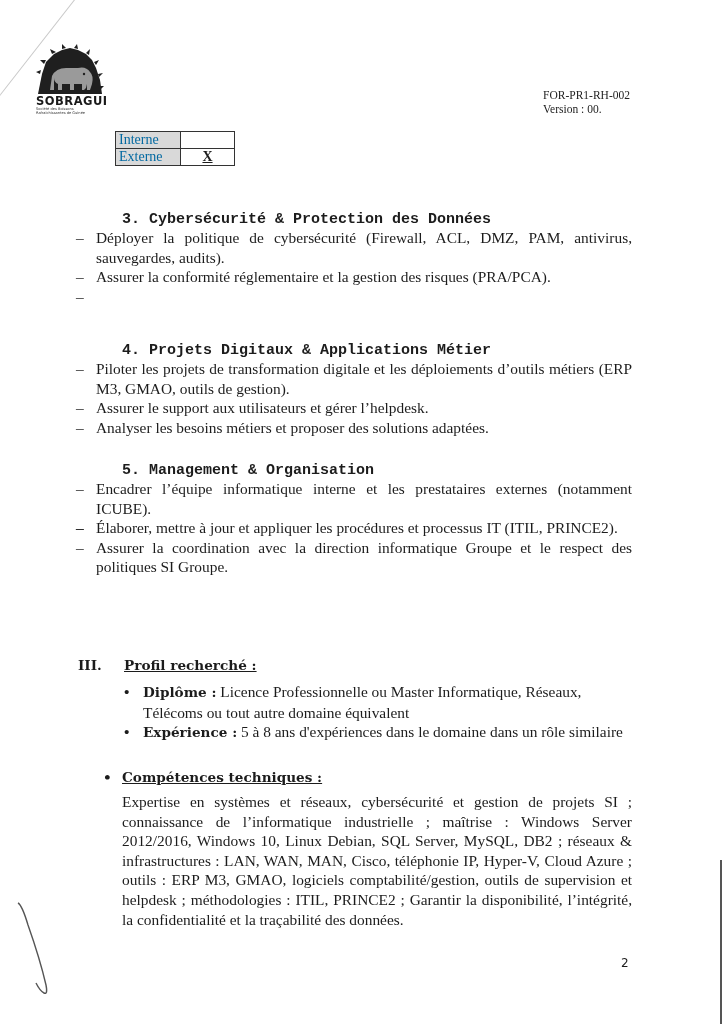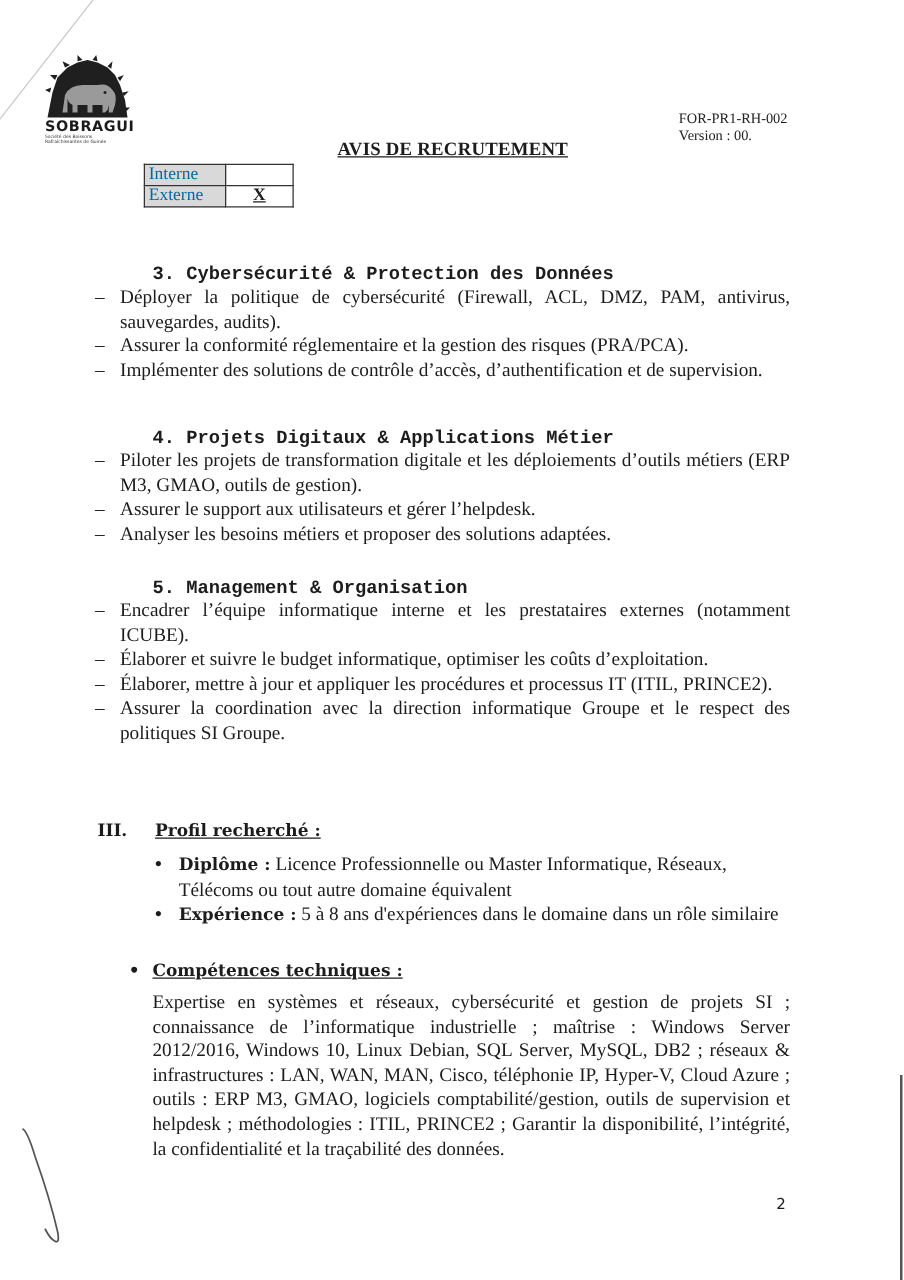--- a/index.html
+++ b/index.html
@@ -102,55 +102,54 @@
     </svg>
   </div>
   <div class="logo-name">SOBRAGUI</div>
   <div class="logo-sub">Société des Boissons Rafraîchissantes de Guinée</div>
 
   <div class="doc-ref">
     <div>FOR-PR1-RH-002</div>
     <div>Version : 00.</div>
   </div>
 
-  <div class="doc-title">AVIS DE RECRUTEMENT</div>
 
   <table class="type-table">
     <tbody>
         <tr>
       <td class="lbl">Interne</td>
       <td class="val"></td>
     </tr>
     <tr>
       <td class="lbl">Externe</td>
       <td class="val">X</td>
     </tr>
   </tbody>
     </table>
 
   <div class="content">
 
     <div class="sec-heading" style="top:200px">3.  Cybersécurité &amp; Protection des Données</div>
     <ul class="dash-list" style="top:218px">
       <li><span class="dash">–</span><span>Déployer la politique de cybersécurité (Firewall, ACL, DMZ, PAM, antivirus, sauvegardes, audits).</span></li>
       <li><span class="dash">–</span><span>Assurer la conformité réglementaire et la gestion des risques (PRA/PCA).</span></li>
-      <li><span class="dash">–</span><span>Implémenter des solutions de contrôle d’accès, d’authentification et de supervision.</span></li>
+      <li><span class="dash">–</span></li>
     </ul>
 
     <div class="sec-heading" style="top:331px">4.  Projets Digitaux &amp; Applications Métier</div>
     <ul class="dash-list" style="top:349px">
       <li><span class="dash">–</span><span>Piloter les projets de transformation digitale et les déploiements d’outils métiers (ERP M3, GMAO, outils de gestion).</span></li>
       <li><span class="dash">–</span><span>Assurer le support aux utilisateurs et gérer l’helpdesk.</span></li>
       <li><span class="dash">–</span><span>Analyser les besoins métiers et proposer des solutions adaptées.</span></li>
     </ul>
 
     <div class="sec-heading" style="top:451px">5.  Management &amp; Organisation</div>
     <ul class="dash-list" style="top:469px">
       <li><span class="dash">–</span><span>Encadrer l’équipe informatique interne et les prestataires externes (notamment ICUBE).</span></li>
-      <li><span class="dash">–</span><span>Élaborer et suivre le budget informatique, optimiser les coûts d’exploitation.</span></li>
+      <li><span class="dash">–</span></li>
       <li><span class="dash">–</span><span>Élaborer, mettre à jour et appliquer les procédures et processus IT (ITIL, PRINCE2).</span></li>
       <li><span class="dash">–</span><span>Assurer la coordination avec la direction informatique Groupe et le respect des politiques SI Groupe.</span></li>
     </ul>
 
     <div class="roman-head">
       <span class="num">III.</span><span class="txt">Profil recherché :</span>
     </div>
     <ul class="bullet-list" style="top:672px">
       <li><span class="bul">•</span><span class="key">Diplôme :</span><span> Licence Professionnelle ou Master Informatique, Réseaux, Télécoms ou tout autre domaine équivalent</span></li>
       <li><span class="bul">•</span><span class="key">Expérience :</span><span> 5 à 8 ans d'expériences dans le domaine dans un rôle similaire</span></li>

